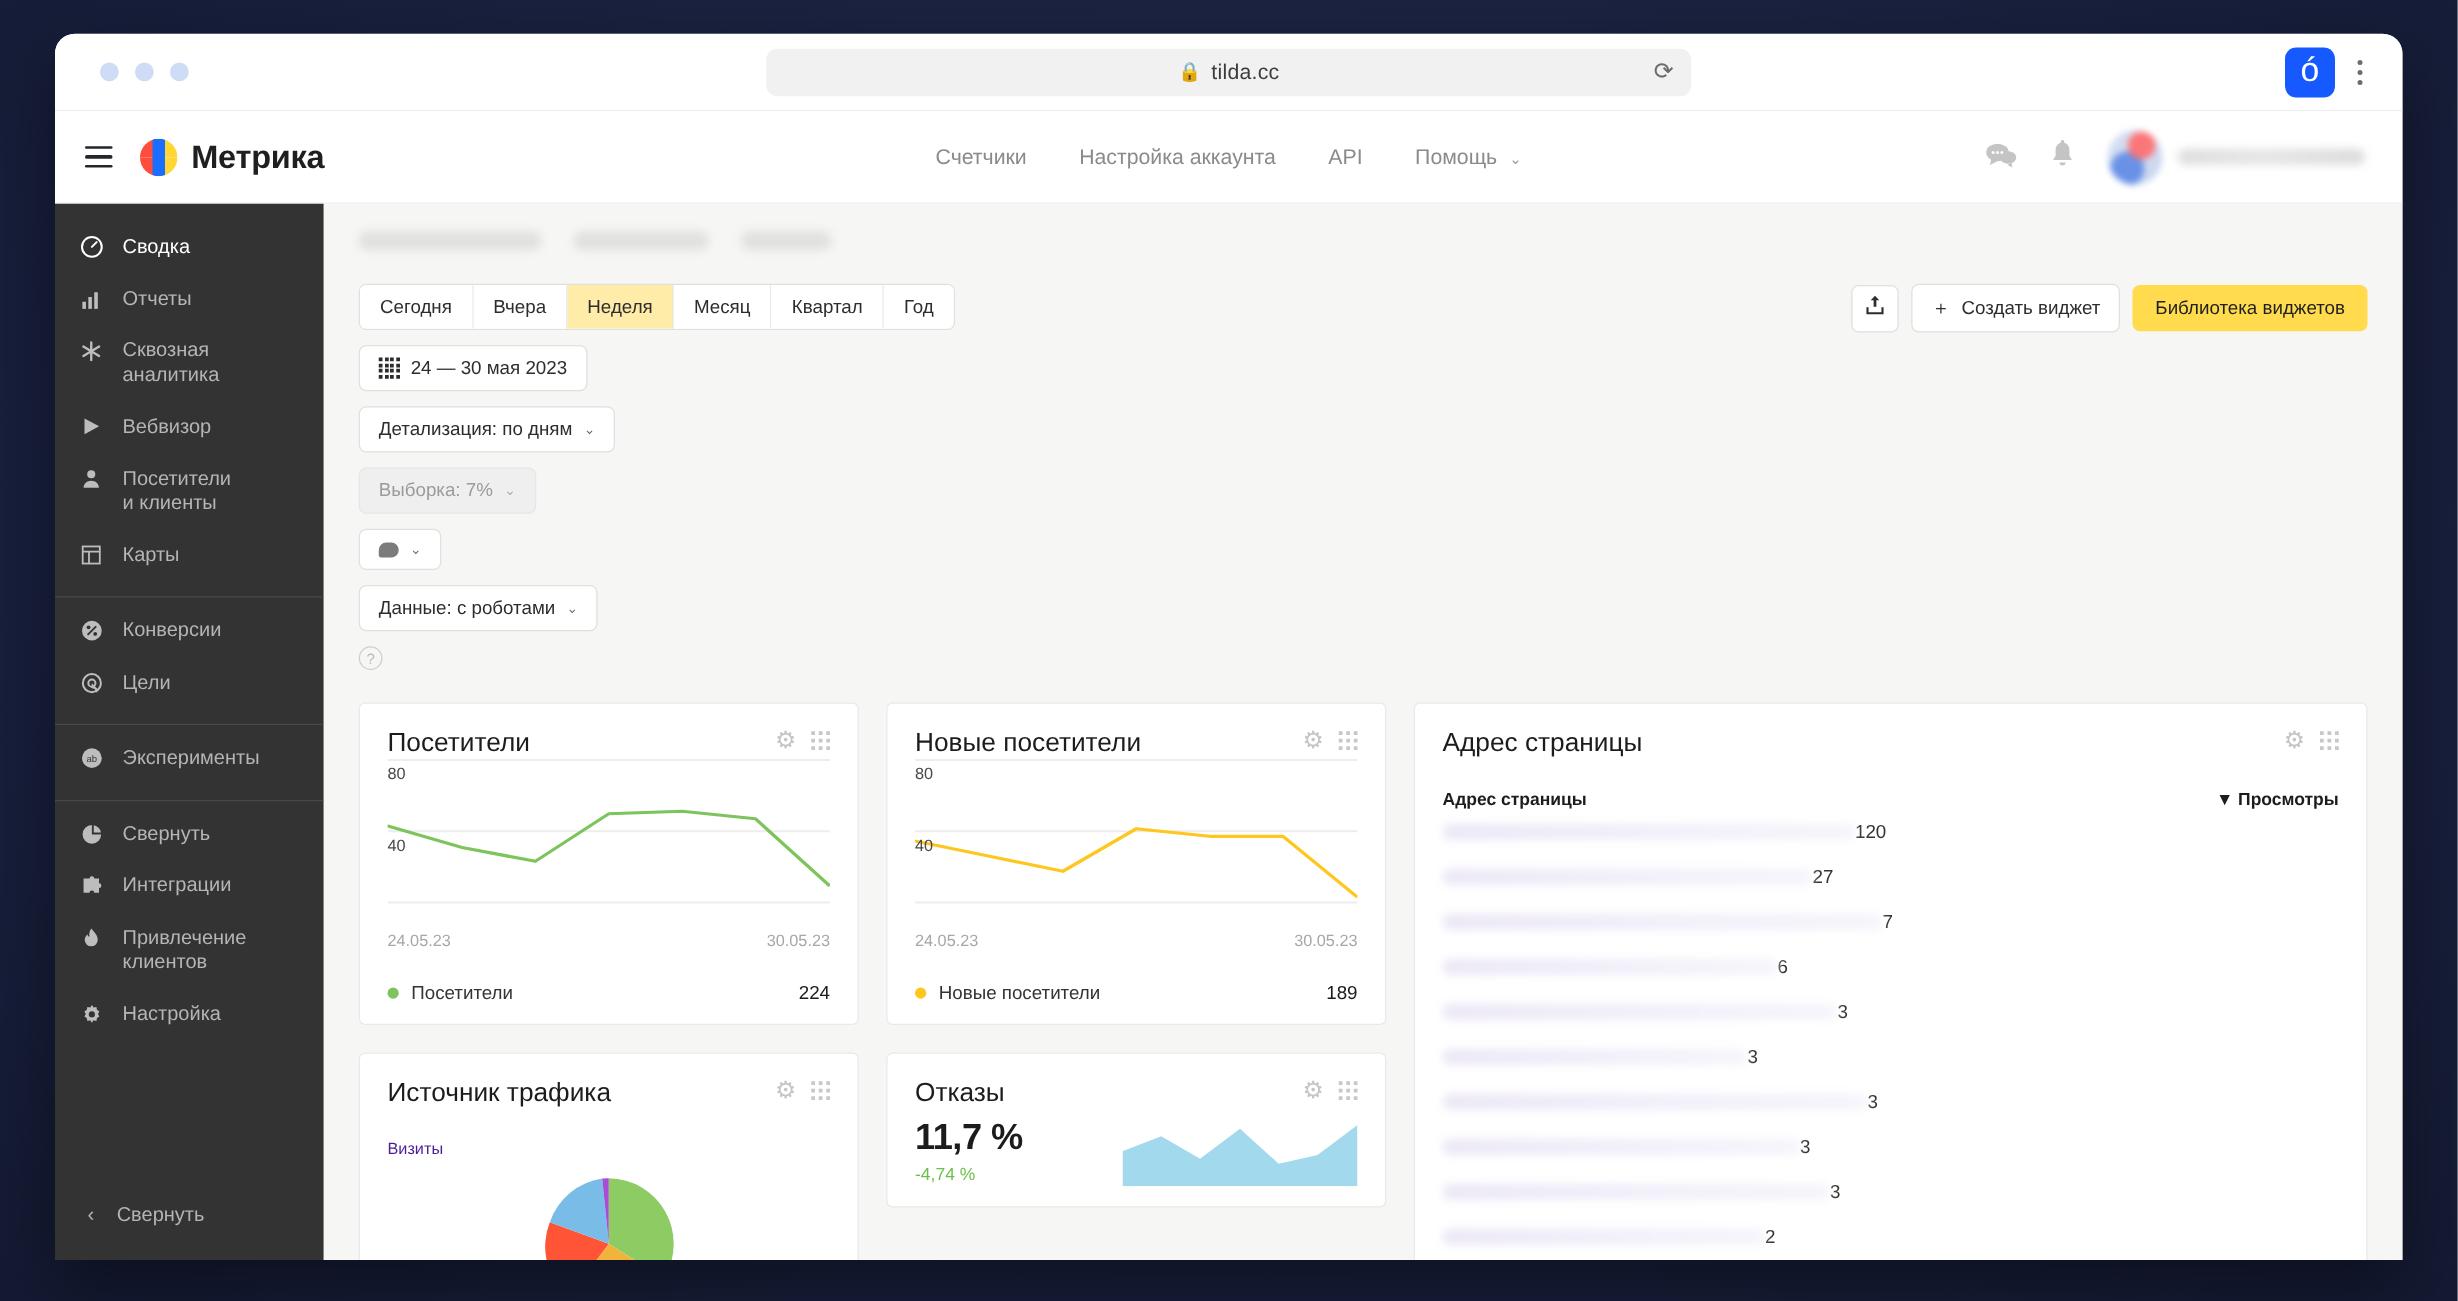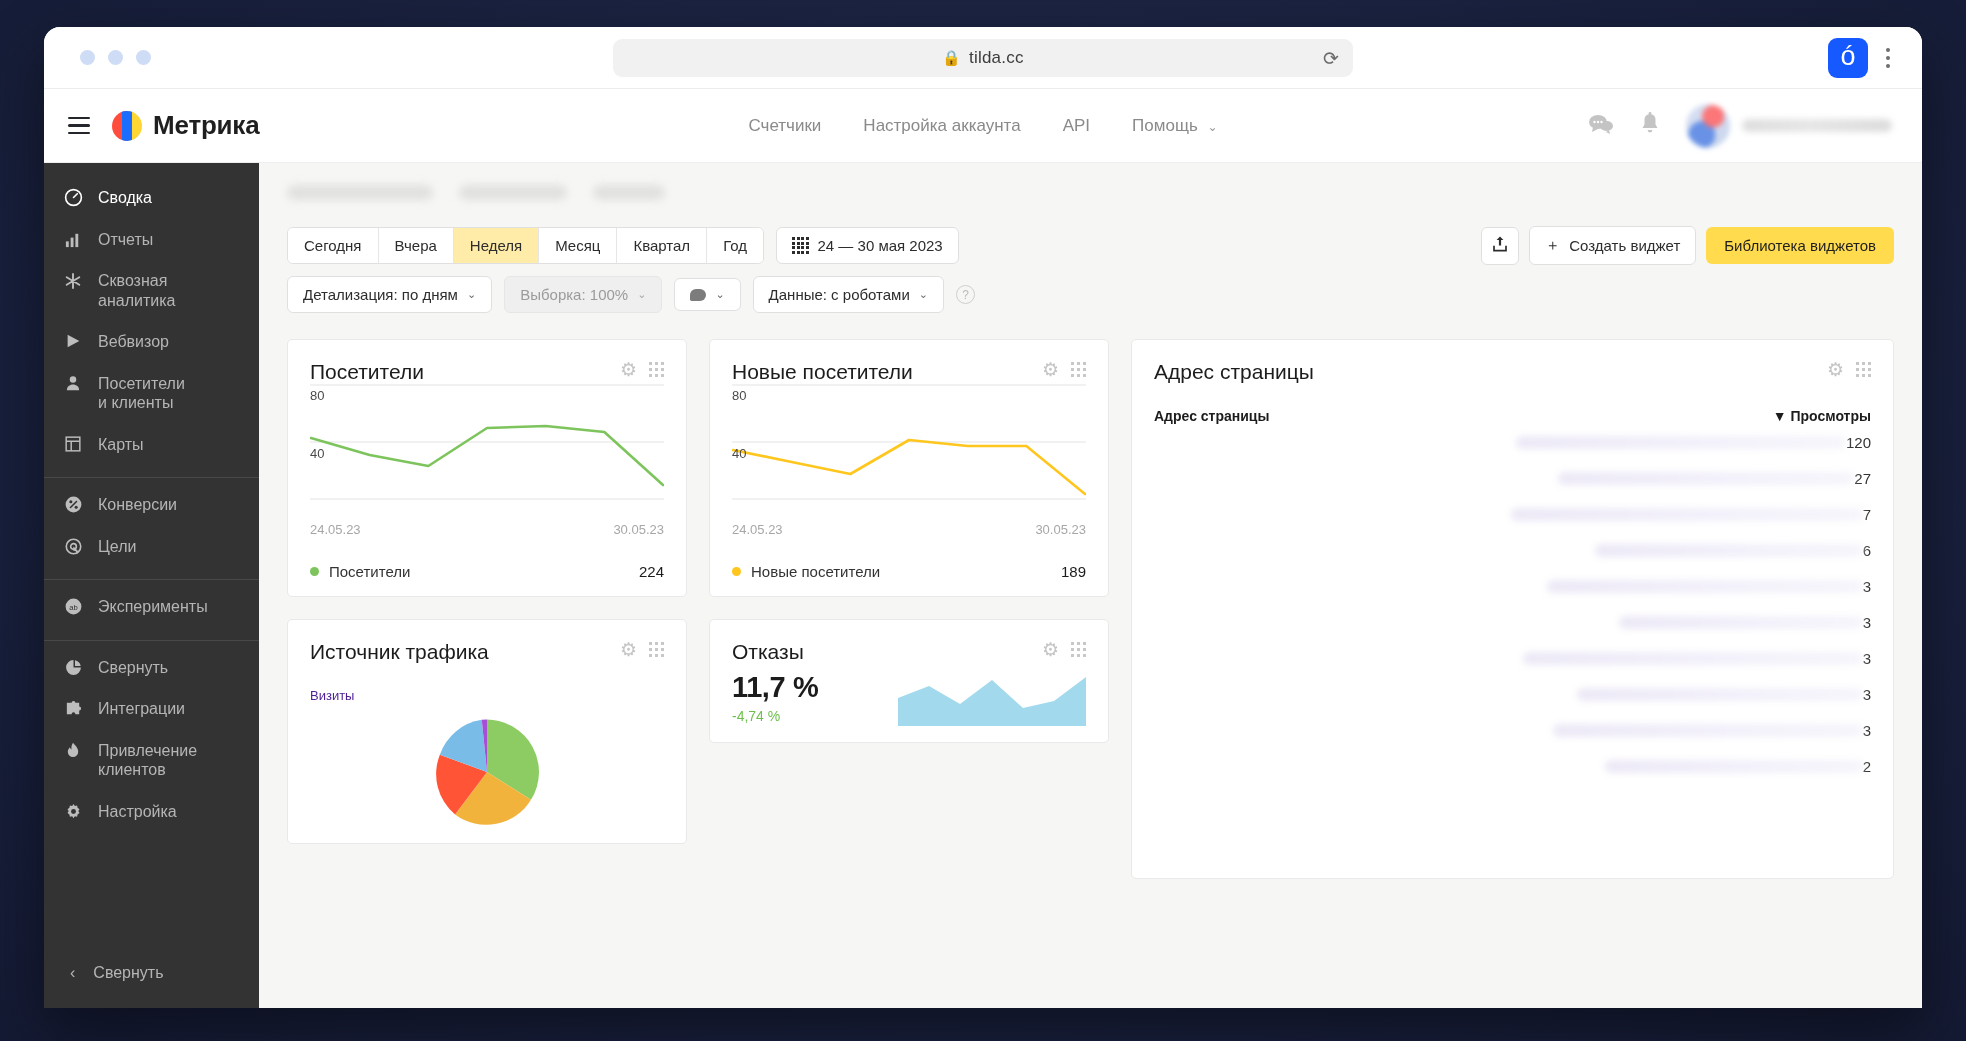--- a/index.html
+++ b/index.html
@@ -135,21 +135,21 @@
     margin-top: auto; display: flex; align-items: center; gap: 18px;
     padding: 18px 18px 26px 26px; font-size: 16px; color: #b5b5b5; cursor: pointer;
   }
 
   
   .main { flex: 1; background: #f6f6f4; overflow: hidden; position: relative; }
   .crumbs { height: 58px; display: flex; align-items: center; gap: 26px; padding: 0 28px; }
   .crumb-blur { height: 15px; border-radius: 7px; background: #d9d9d9; filter: blur(4px); opacity: .75; }
 
   .toolbar { padding: 6px 28px 0; }
-  .trow { display: flex; align-items: center; gap: 12px; margin-bottom: 12px; position: relative; }
+  .trow { display: flex; align-items: flex-start; gap: 12px; margin-bottom: 12px; position: relative; flex-direction: column; }
 
   .seg { display: flex; background: #fff; border: 1px solid #e0e0e0; border-radius: 6px; overflow: hidden; }
   .seg > div {
     padding: 9px 16px; font-size: 15px; color: #2d2d2d; cursor: pointer;
     border-right: 1px solid #e6e6e6; background: #fff; white-space: nowrap;
   }
   .seg > div:last-child { border-right: none; }
   .seg > div.on { background: #ffeca8; }
 
   .btn {
@@ -207,21 +207,21 @@
   .ldot { width: 9px; height: 9px; border-radius: 50%; display: block; }
   .lval { font-weight: 400; color: #1c1c1c; }
 
   
   .tbl-head {
     display: flex; justify-content: space-between;
     font-size: 14px; font-weight: 700; color: #1c1c1c;
     margin-top: 24px;
   }
   .tbl-row {
-    display: flex; justify-content: flex-end; align-items: center;
+    display: flex; justify-content: flex-start; align-items: center;
     height: 36px; font-size: 15px; color: #333;
   }
   .url-blur {
     height: 13px; border-radius: 6px;
     background: linear-gradient(90deg,#ece8f6,#f2f0fa 60%,#f6f5fb);
     filter: blur(3.6px);
   }
   .tbl-card { min-height: 540px; }
 
   
@@ -528,21 +528,21 @@
               <div class="btn-yellow">Библиотека виджетов</div>
             </div>
           </div>
 
           <div class="trow">
             <div class="btn">
               <span>Детализация: по дням</span>
               <span class="chev">⌄</span>
             </div>
             <div class="btn muted">
-              <span>Выборка: 100%</span>
+              <span>Выборка: 7%</span>
               <span class="chev">⌄</span>
             </div>
             <div class="btn">
               <span class="speech"></span>
               <span class="chev">⌄</span>
             </div>
             <div class="btn">
               <span>Данные: с роботами</span>
               <span class="chev">⌄</span>
             </div>

